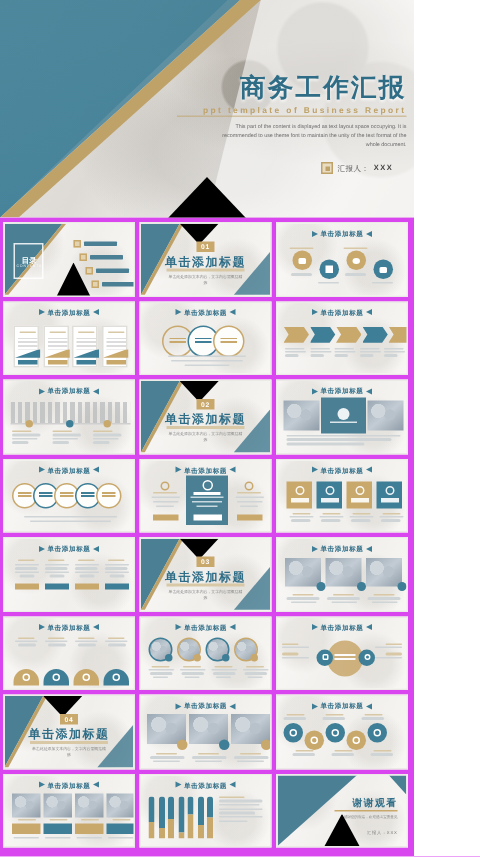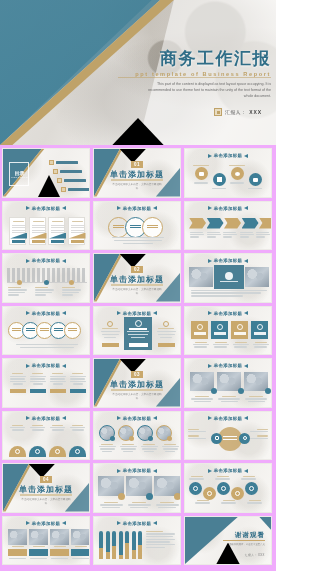--- a/index.html
+++ b/index.html
@@ -2,21 +2,21 @@
 <html><head>
 <meta charset="utf-8">
 <style>
   * { box-sizing: border-box; margin: 0; padding: 0; }
   html, body {
     width: 276px; height: 571px;
     background: #ffffff;
     font-family: "Liberation Sans", sans-serif;
     overflow: hidden;
   }
-  .page { position: relative; width: 276px; height: 571px; background:#f0abfc; }
+  .page { position: relative; width: 276px; height: 571px; background:#d946ef; }
 
   
   .hero {
     position: relative; width: 276px; height: 145px;
     overflow: hidden; background:#f3f1ee;
   }
   .hero-photo {
     position:absolute; inset:0;
     background:
       radial-gradient(circle at 78% 22%, #cfcdc8 0 12%, transparent 13%),

